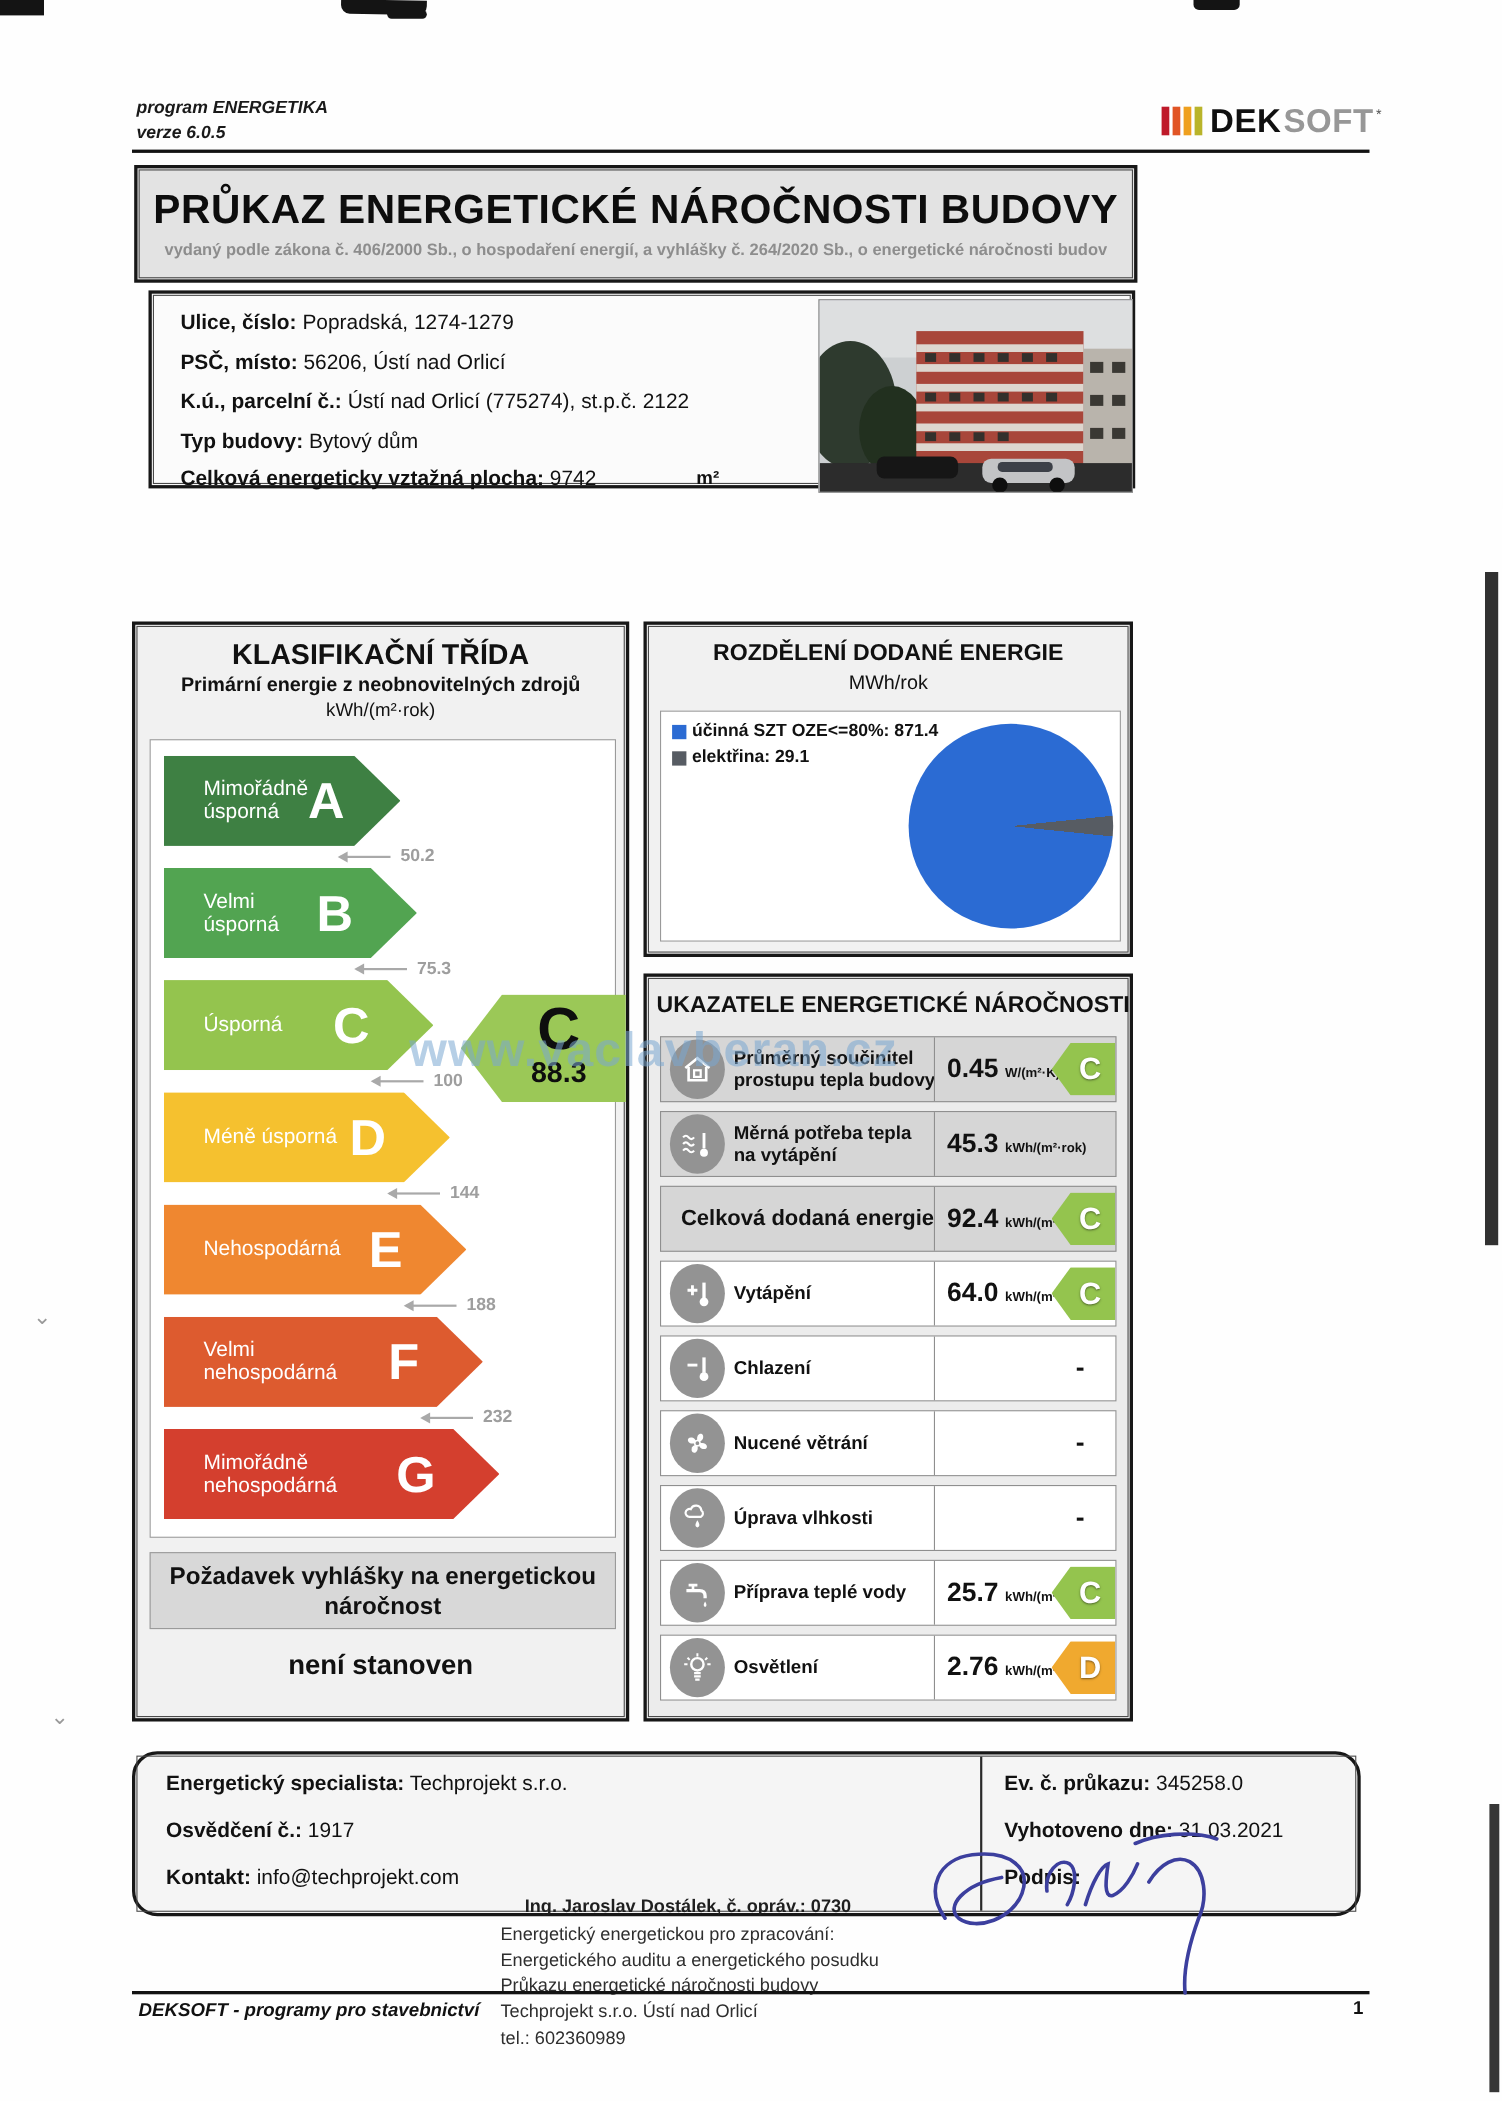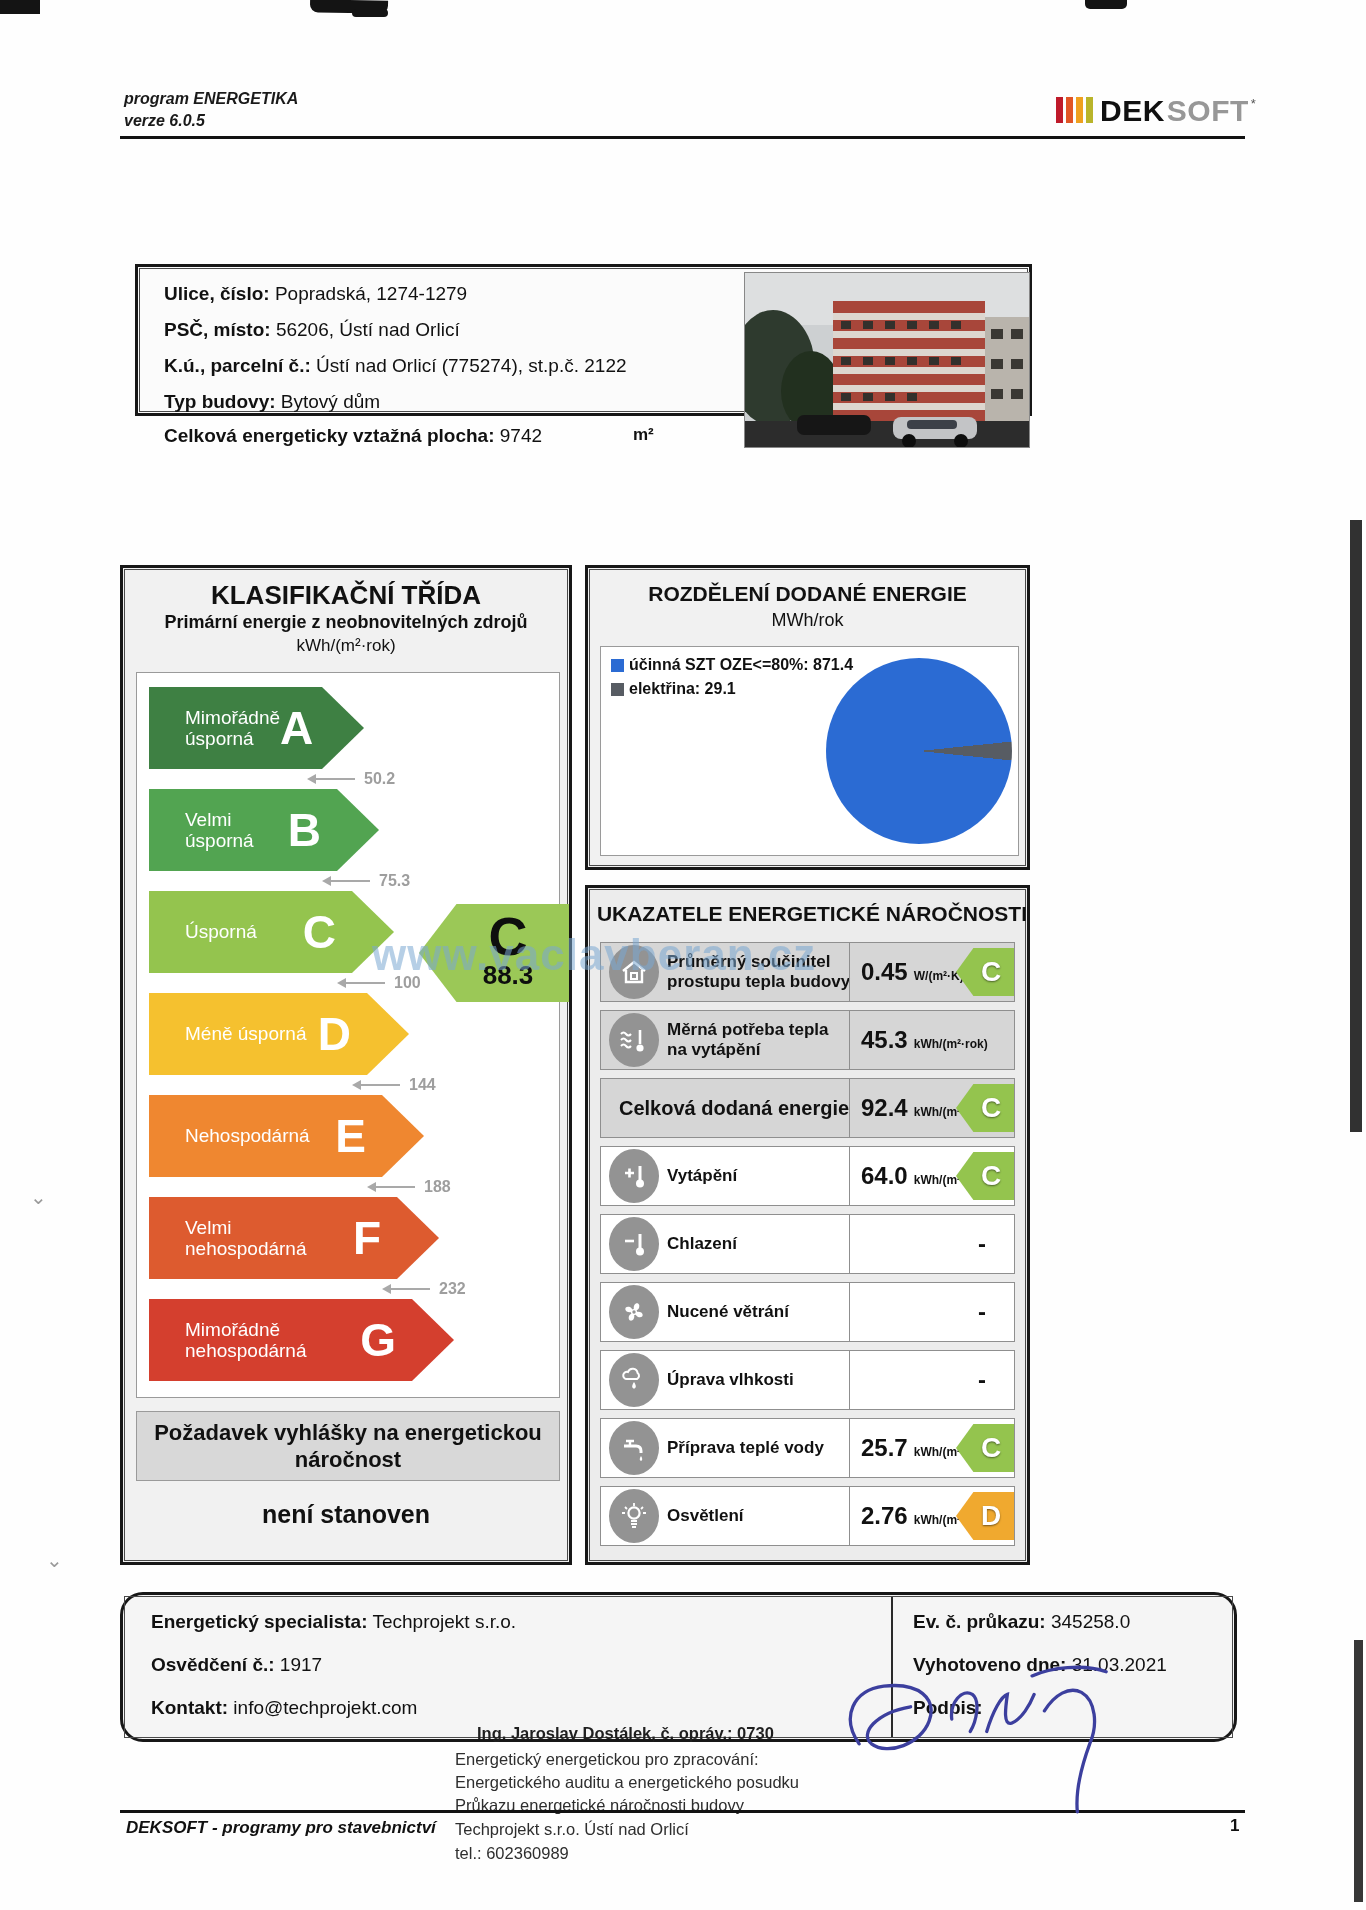--- a/index.html
+++ b/index.html
@@ -22,21 +22,21 @@
   .logo .dek { font-size:30px; font-weight:900; color:#101010; letter-spacing:.5px; }
   .logo .soft { font-size:30px; font-weight:700; color:#979797; letter-spacing:.5px; }
   .logo .reg { font-size:13px; color:#555; margin-top:2px; }
 
   
   .title-box { left:122px; top:150px; width:912px; height:107px; background:#e3e3e3; text-align:center; }
   .title-main { margin-top:17px; font-size:37px; font-weight:900; letter-spacing:.5px; color:#0d0d0d; }
   .title-sub { margin-top:7px; font-size:15px; font-weight:700; color:#8d8d8d; }
 
   
-  .addr-box { left:135px; top:264px; width:897px; height:152px; background:#fbfbfb; }
+  .addr-box { left:135px; top:264px; width:897px; height:180px; background:#fbfbfb; }
   .addr-line { position:absolute; left:26px; font-size:19px; white-space:nowrap; }
   .addr-line b { font-weight:bold; }
   .a0{top:16px} .a1{top:52px} .a2{top:88px} .a3{top:124px} .a4{top:158px}
   .area-unit { position:absolute; left:495px; top:158px; font-size:17px; font-weight:bold; }
   .photo { position:absolute; left:606px; top:5px; width:286px; height:176px; border:1px solid #888; overflow:hidden; background:#cfd2d4; }
 
   
   .class-panel { left:120px; top:565px; width:452px; height:1000px; background:#f1f1f1; }
   .cls-title { position:absolute; top:12px; width:100%; text-align:center; font-size:26px; font-weight:900; }
   .cls-sub { position:absolute; top:44px; width:100%; text-align:center; font-size:18px; font-weight:800; }
@@ -149,20 +149,24 @@
       <span class="bar" style="background: rgb(225, 85, 37);"></span>
       <span class="bar" style="background: rgb(239, 160, 31);"></span>
       <span class="bar" style="background: rgb(185, 180, 42);"></span>
     </span>
     <span class="dek">DEK</span>
     <span class="soft">SOFT</span>
     <span class="reg">*</span>
   </div>
   <div class="hr top"></div>
 
+  <div class="dbox title-box">
+    <div class="title-main">PRŮKAZ ENERGETICKÉ NÁROČNOSTI BUDOVY</div>
+    <div class="title-sub">vydaný podle zákona č. 406/2000 Sb., o hospodaření energií, a vyhlášky č. 264/2020 Sb., o energetické náročnosti budov</div>
+  </div>
 
   <div class="dbox addr-box">
     <div class="addr-line a0"><b>Ulice, číslo:</b> <span>Popradská, 1274-1279</span></div>
     <div class="addr-line a1"><b>PSČ, místo:</b> <span>56206, Ústí nad Orlicí</span></div>
     <div class="addr-line a2"><b>K.ú., parcelní č.:</b> <span>Ústí nad Orlicí (775274), st.p.č. 2122</span></div>
     <div class="addr-line a3"><b>Typ budovy:</b> <span>Bytový dům</span></div>
     <div class="addr-line a4"><b>Celková energeticky vztažná plocha:</b> <span>9742</span></div>
     <div class="area-unit">m²</div>
     <div class="photo">
       <svg width="286" height="176" viewBox="0 0 286 176">

